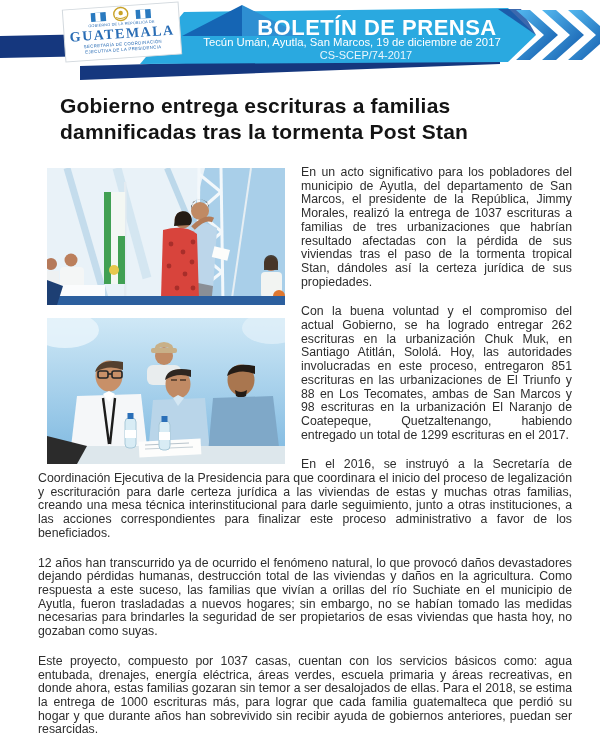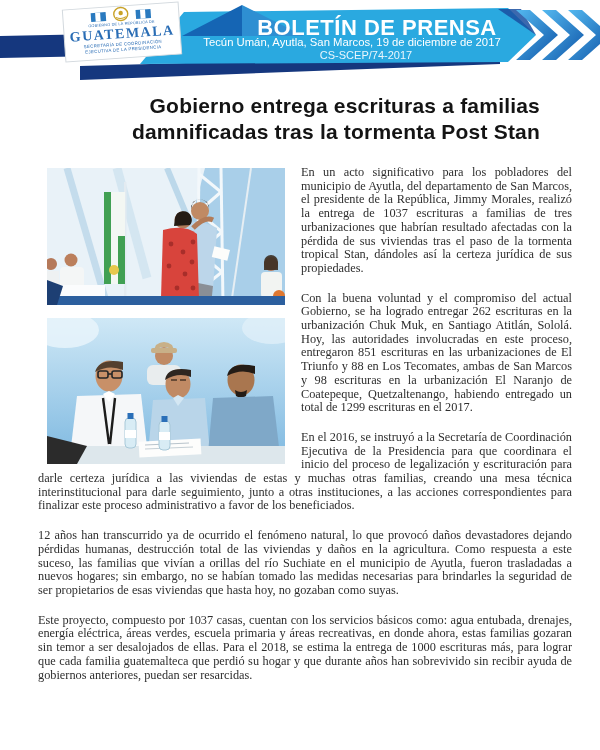--- a/index.html
+++ b/index.html
@@ -6,30 +6,30 @@
   .page{
     position:relative;width:600px;height:750px;margin:0 auto;
     background:#ffffff;overflow:hidden;
     font-family:"Liberation Sans", sans-serif;
   }
   
   .header-svg{display:block;width:600px;height:80px;}
   
   .article-title{
     margin:13px auto 0 auto;width:480px;
-    text-align:right;font-size:21px;line-height:26px;font-weight:bold;
+    text-align:left;font-size:21px;line-height:26px;font-weight:bold;
     color:#141414;letter-spacing:0.2px;
   }
   
   .content{
     margin-top:21px;padding:0 28px 0 38px;
     font-size:12.3px;line-height:13.7px;color:#2e2e2e;
   }
   .content p{
-    margin:16px 0 13px 0;text-align:justify;text-justify:inter-word;font-family:Liberation Serif, serif;
+    margin:16px 0 13px 0;text-align:justify;text-justify:inter-word;
   }
   .photo-col{
     float:left;width:238px;margin:2px 16px 0 9px;
   }
   .photo{display:block;background:#bcd8ec;}
   .photo + .photo{margin-top:13px;}
 </style>
 </head>
 <body>
 

